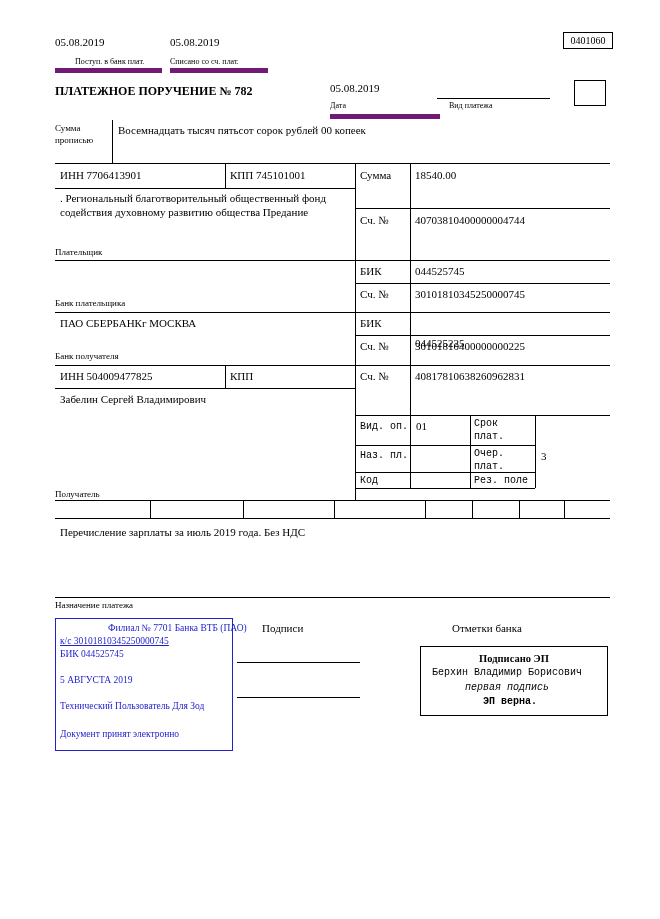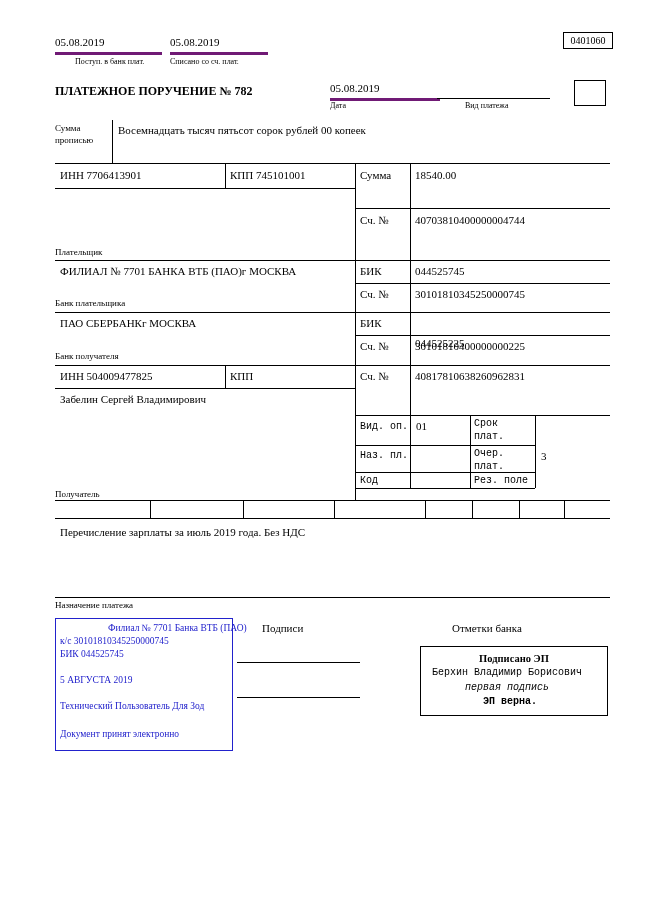--- a/index.html
+++ b/index.html
@@ -8,63 +8,63 @@
   .page { position:relative; width:660px; height:919px; background:#fff; overflow:hidden; }
   .t  { position:absolute; font-size:11px; line-height:1.25; color:#000; }
   .small { font-size:8px; }
   .cap { font-size:9px; }
   .f10 { font-size:10px;font-family:Liberation Mono, monospace; }
   .b { font-weight:bold; }
   .i { font-style:italic; }
   .hl { position:absolute; height:1px; background:#000; }
   .vl { position:absolute; width:1px; background:#000; }
   .box { position:absolute; border:1px solid #000; }
-  .ul { border-bottom:3px solid #701a75; padding-bottom:2px; }
+  .ul { border-bottom:5px solid #701a75; padding-bottom:18px; }
   .blue { color:#2222cc; }
   .bluebox { position:absolute; border:1px solid #2222cc; }
 </style>
 </head>
 <body>
 
 <div class="page">
 
   <div class="t ul" style="left:55px;top:36px;width:107px;">05.08.2019</div>
   <div class="t small" style="left:55px;top:57px;margin-left:20px;">Поступ. в банк плат.</div>
   <div class="t ul" style="left:170px;top:36px;width:98px;">05.08.2019</div>
   <div class="t small" style="left:170px;top:57px;">Списано со сч. плат.</div>
   <div class="box" style="left:563px;top:32px;width:50px;height:17px;font-size:10px;line-height:15px;text-align:center;">0401060</div>
 
   <div class="t b" style="left:55px;top:84px;font-size:12px;">ПЛАТЕЖНОЕ ПОРУЧЕНИЕ № 782</div>
   <div class="t ul" style="left:330px;top:82px;width:110px;">05.08.2019</div>
   <div class="t small" style="left:330px;top:101px;">Дата</div>
   <div class="hl" style="left:437px;top:98px;width:113px;"></div>
-  <div class="t small" style="left:465px;top:101px;">Вид платежа</div>
+  <div class="t small" style="left:449px;top:101px;">Вид платежа</div>
   <div class="box" style="left:574px;top:80px;width:32px;height:26px;"></div>
 
   <div class="t cap" style="left:55px;top:122px;width:54px;line-height:1.35;">Сумма прописью</div>
   <div class="vl" style="left:112px;top:120px;height:43px;"></div>
   <div class="t" style="left:118px;top:124px;width:480px;">Восемнадцать тысяч пятьсот сорок рублей 00 копеек</div>
   <div class="hl" style="left:55px;top:163px;width:555px;"></div>
 
   <div class="t" style="left:60px;top:169px;">ИНН 7706413901</div>
   <div class="vl" style="left:225px;top:163px;height:25px;"></div>
   <div class="t" style="left:230px;top:169px;">КПП 745101001</div>
   <div class="vl" style="left:355px;top:163px;height:337px;"></div>
   <div class="t" style="left:360px;top:169px;">Сумма</div>
   <div class="vl" style="left:410px;top:163px;height:325px;"></div>
   <div class="t" style="left:415px;top:169px;">18540.00</div>
   <div class="hl" style="left:55px;top:188px;width:300px;"></div>
   <div class="hl" style="left:355px;top:208px;width:255px;"></div>
 
+  <div class="t" style="left:60px;top:192px;width:292px;">. Региональный благотворительный общественный фонд содействия духовному развитию общества Предание</div>
   <div class="t" style="left:360px;top:214px;">Сч. №</div>
   <div class="t" style="left:415px;top:214px;">40703810400000004744</div>
   <div class="t cap" style="left:55px;top:247px;">Плательщик</div>
   <div class="hl" style="left:55px;top:260px;width:555px;"></div>
 
-  <div class="t" style="left:60px;top:265px;width:295px;white-space:nowrap;">ФИЛИАЛ № 7701 БАНКА ВТБ (ПАО)г МОСКВА</div>
   <div class="t" style="left:360px;top:265px;">БИК</div>
   <div class="t" style="left:415px;top:265px;">044525745</div>
   <div class="hl" style="left:355px;top:283px;width:255px;"></div>
   <div class="t" style="left:360px;top:288px;">Сч. №</div>
   <div class="t" style="left:415px;top:288px;">30101810345250000745</div>
   <div class="t cap" style="left:55px;top:298px;">Банк плательщика</div>
   <div class="hl" style="left:55px;top:312px;width:555px;"></div>
 
   <div class="t" style="left:60px;top:317px;">ПАО СБЕРБАНКг МОСКВА</div>
   <div class="t" style="left:360px;top:317px;">БИК</div>
@@ -108,21 +108,21 @@
   <div class="vl" style="left:519px;top:500px;height:18px;"></div>
   <div class="vl" style="left:564px;top:500px;height:18px;"></div>
   <div class="hl" style="left:55px;top:518px;width:555px;"></div>
 
   <div class="t" style="left:60px;top:526px;width:520px;">Перечисление зарплаты за июль 2019 года. Без НДС</div>
   <div class="hl" style="left:55px;top:597px;width:555px;"></div>
   <div class="t cap" style="left:55px;top:600px;">Назначение платежа</div>
 
   <div class="bluebox" style="left:55px;top:618px;width:178px;height:133px;"></div>
   <div class="t blue" style="left:60px;top:623px;width:168px;font-size:9.5px;margin-left:48px;">Филиал № 7701 Банка ВТБ (ПАО)</div>
-  <div class="t blue" style="left:60px;top:636px;width:168px;font-size:9.5px;">к/с 30101810345250000745</div>
+  <div class="t blue" style="left:60px;top:636px;width:168px;font-size:9.5px;text-decoration:underline;">к/с 30101810345250000745</div>
   <div class="t blue" style="left:60px;top:649px;width:168px;font-size:9.5px;">БИК 044525745</div>
   <div class="t blue" style="left:60px;top:675px;width:168px;font-size:9.5px;">5 АВГУСТА 2019</div>
   <div class="t blue" style="left:60px;top:701px;width:168px;font-size:9.5px;">Технический Пользователь Для Зод</div>
   <div class="t blue" style="left:60px;top:729px;width:168px;font-size:9.5px;">Документ принят электронно</div>
 
   <div class="t" style="left:262px;top:622px;">Подписи</div>
   <div class="hl" style="left:237px;top:662px;width:123px;"></div>
   <div class="hl" style="left:237px;top:697px;width:123px;"></div>
 
   <div class="t" style="left:452px;top:622px;">Отметки банка</div>

